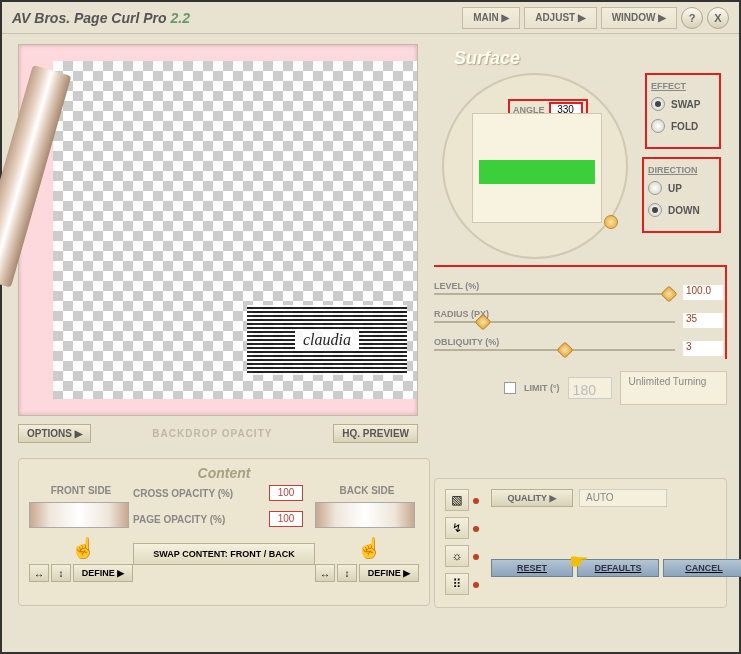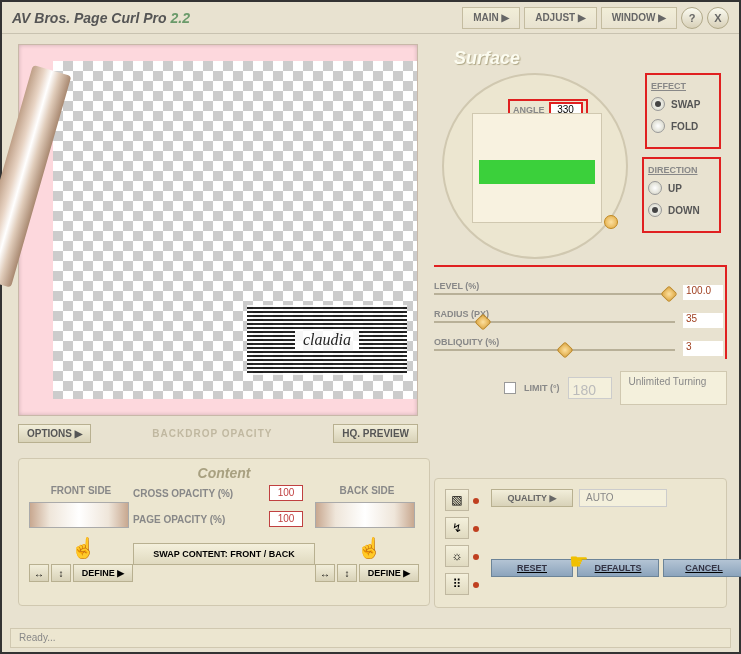--- a/index.html
+++ b/index.html
@@ -441,14 +441,13 @@
             <button class="export-btn">EXPORT  ▶</button>
             <button class="apply-btn">Apply</button>
           </div>
           <div class="point-hand" style="left:78px; bottom:2px;">☛</div>
         </div>
       </div>
     </div>
 
   </div>
 
-  <div class="status-bar">Ready...</div>
 </div>
 
 </body></html>

